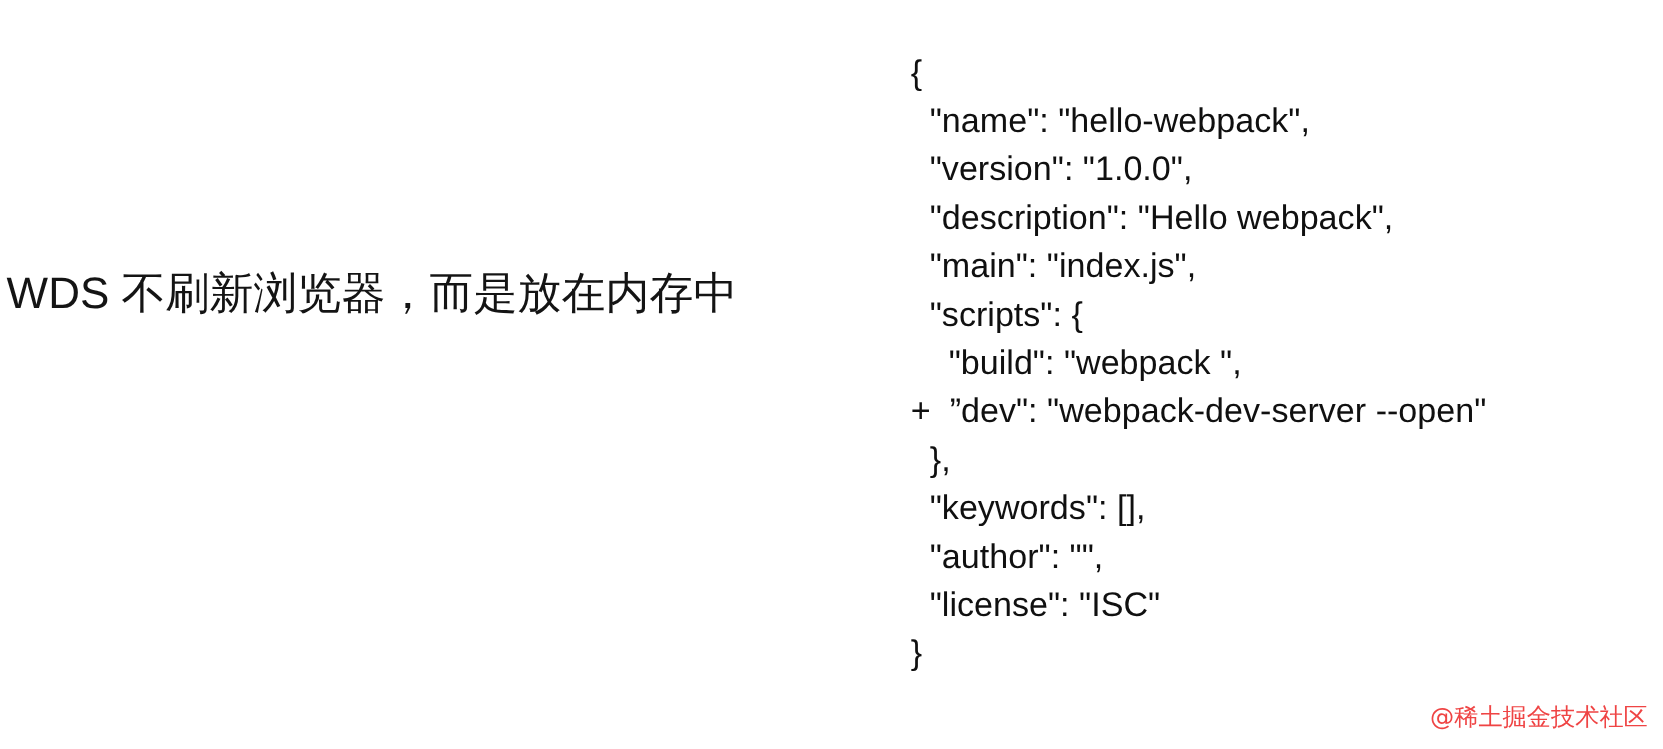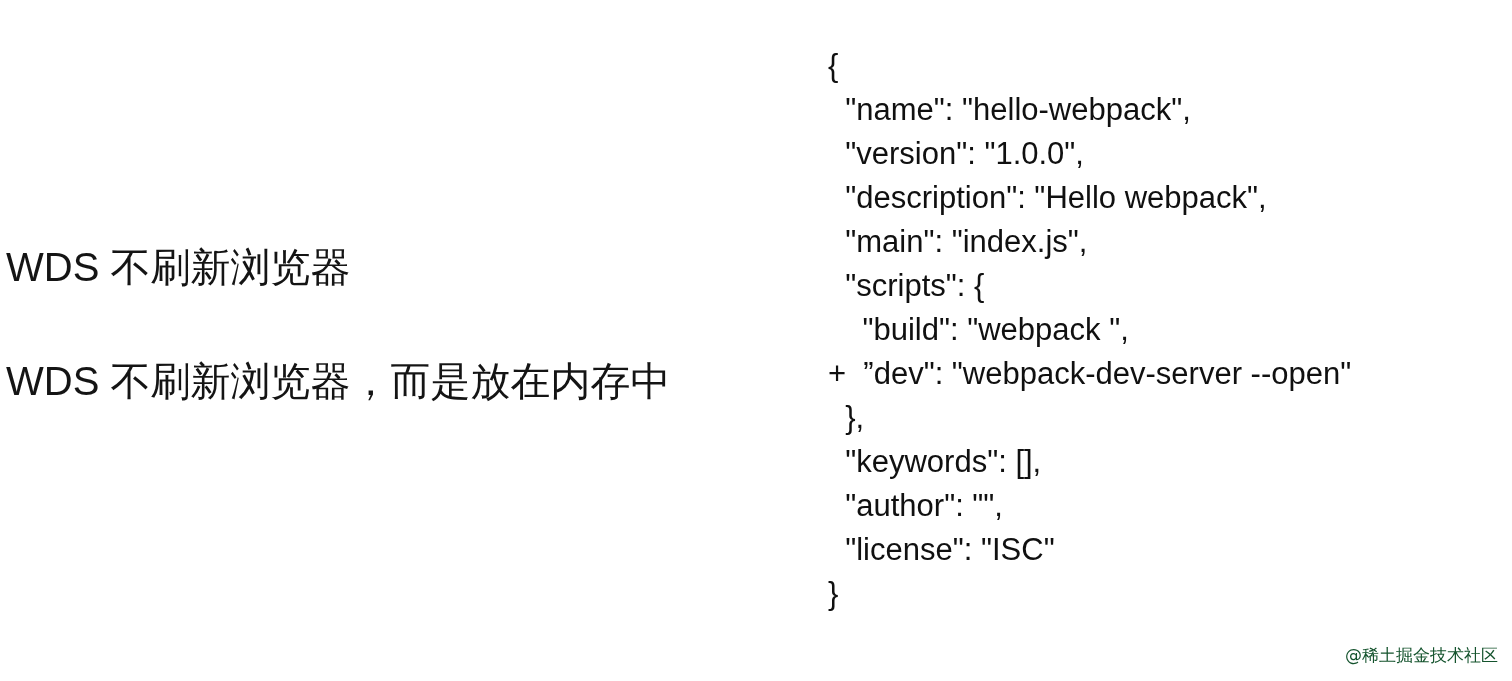--- a/index.html
+++ b/index.html
@@ -48,34 +48,33 @@
     color: #101010;
     white-space: pre;
     letter-spacing: 0px;
   }
 
   
   .watermark {
     position: absolute;
     right: 14px;
     bottom: 14px;
-    font-size: 17px;
-    color: #14532d;
+    font-size: 22px;
+    color: #ef4444;
     font-family: "DejaVu Sans", "Liberation Sans", sans-serif;
     white-space: pre;
     user-select: none;
   }
 </style>
 </head>
 <body>
 
 <div class="slide">
 
   <div class="bullets">
-    <div class="bullet-line">WDS 不刷新浏览器</div>
     <div class="bullet-line">WDS 不刷新浏览器，而是放在内存中</div>
   </div>
 
   <div class="code-block">
     <div class="code-line">{</div>
     <div class="code-line">  "name": "hello-webpack",</div>
     <div class="code-line">  "version": "1.0.0",</div>
     <div class="code-line">  "description": "Hello webpack",</div>
     <div class="code-line">  "main": "index.js",</div>
     <div class="code-line">  "scripts": {</div>

